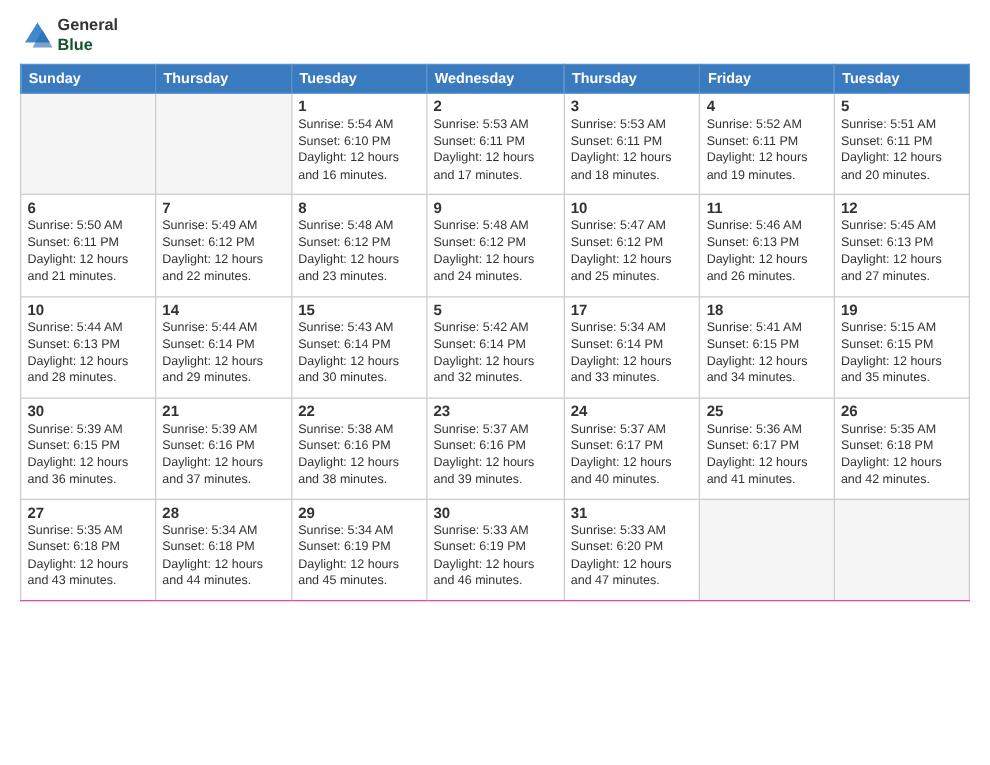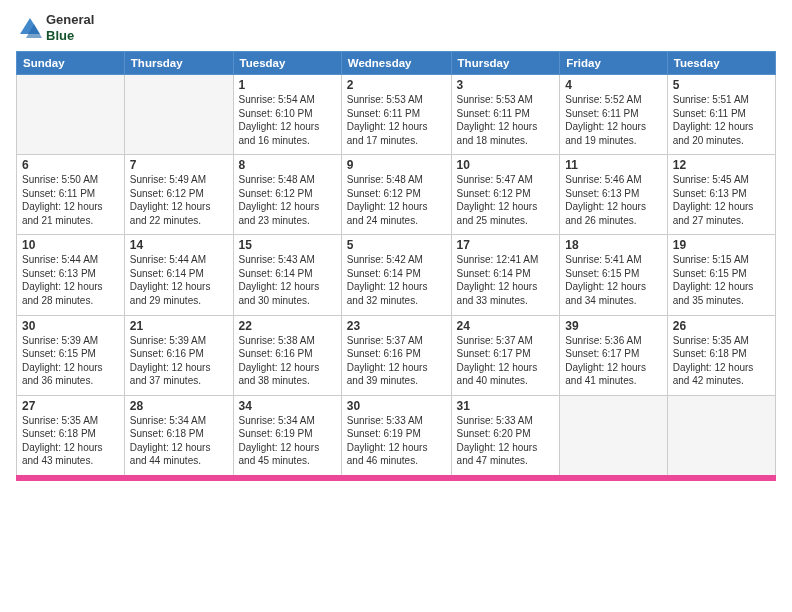--- a/index.html
+++ b/index.html
@@ -86,21 +86,21 @@
       font-weight: bold;
       display: block;
       margin-bottom: 1px;
     }
     .day-info {
       font-size: 10px;
       line-height: 1.35;
       color: #333;
     }
     .last-row td {
-      border-bottom: 6px solid #ec4899;
+      border-bottom: 1px solid #ec4899;
     }
   </style>
 </head>
 <body>
 
 <div class="page">
   <div class="header">
     <div class="logo">
       <svg class="logo-icon" viewBox="0 0 28 28" xmlns="http://www.w3.org/2000/svg">
         <rect x="0" y="0" width="28" height="28" fill="white"></rect>
@@ -226,21 +226,21 @@
 Daylight: 12 hours and 30 minutes.</div>
           </td>
           <td>
             <span class="day-num">5</span>
             <div class="day-info">Sunrise: 5:42 AM
 Sunset: 6:14 PM
 Daylight: 12 hours and 32 minutes.</div>
           </td>
           <td>
             <span class="day-num">17</span>
-            <div class="day-info">Sunrise: 12:41 AM
+            <div class="day-info">Sunrise: 5:34 AM
 Sunset: 6:14 PM
 Daylight: 12 hours and 33 minutes.</div>
           </td>
           <td>
             <span class="day-num">18</span>
             <div class="day-info">Sunrise: 5:41 AM
 Sunset: 6:15 PM
 Daylight: 12 hours and 34 minutes.</div>
           </td>
           <td>
@@ -275,21 +275,21 @@
 Sunset: 6:16 PM
 Daylight: 12 hours and 39 minutes.</div>
           </td>
           <td>
             <span class="day-num">24</span>
             <div class="day-info">Sunrise: 5:37 AM
 Sunset: 6:17 PM
 Daylight: 12 hours and 40 minutes.</div>
           </td>
           <td>
-            <span class="day-num">39</span>
+            <span class="day-num">25</span>
             <div class="day-info">Sunrise: 5:36 AM
 Sunset: 6:17 PM
 Daylight: 12 hours and 41 minutes.</div>
           </td>
           <td>
             <span class="day-num">26</span>
             <div class="day-info">Sunrise: 5:35 AM
 Sunset: 6:18 PM
 Daylight: 12 hours and 42 minutes.</div>
           </td>
@@ -301,21 +301,21 @@
 Sunset: 6:18 PM
 Daylight: 12 hours and 43 minutes.</div>
           </td>
           <td>
             <span class="day-num">28</span>
             <div class="day-info">Sunrise: 5:34 AM
 Sunset: 6:18 PM
 Daylight: 12 hours and 44 minutes.</div>
           </td>
           <td>
-            <span class="day-num">34</span>
+            <span class="day-num">29</span>
             <div class="day-info">Sunrise: 5:34 AM
 Sunset: 6:19 PM
 Daylight: 12 hours and 45 minutes.</div>
           </td>
           <td>
             <span class="day-num">30</span>
             <div class="day-info">Sunrise: 5:33 AM
 Sunset: 6:19 PM
 Daylight: 12 hours and 46 minutes.</div>
           </td>

